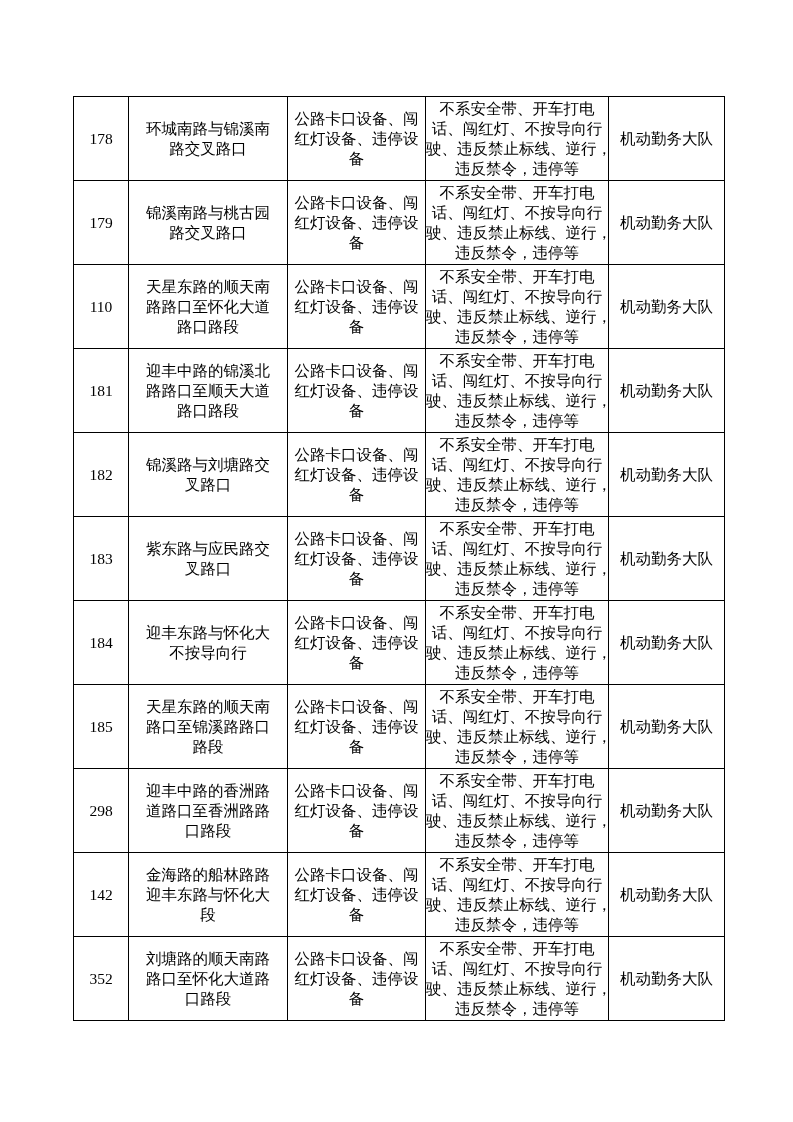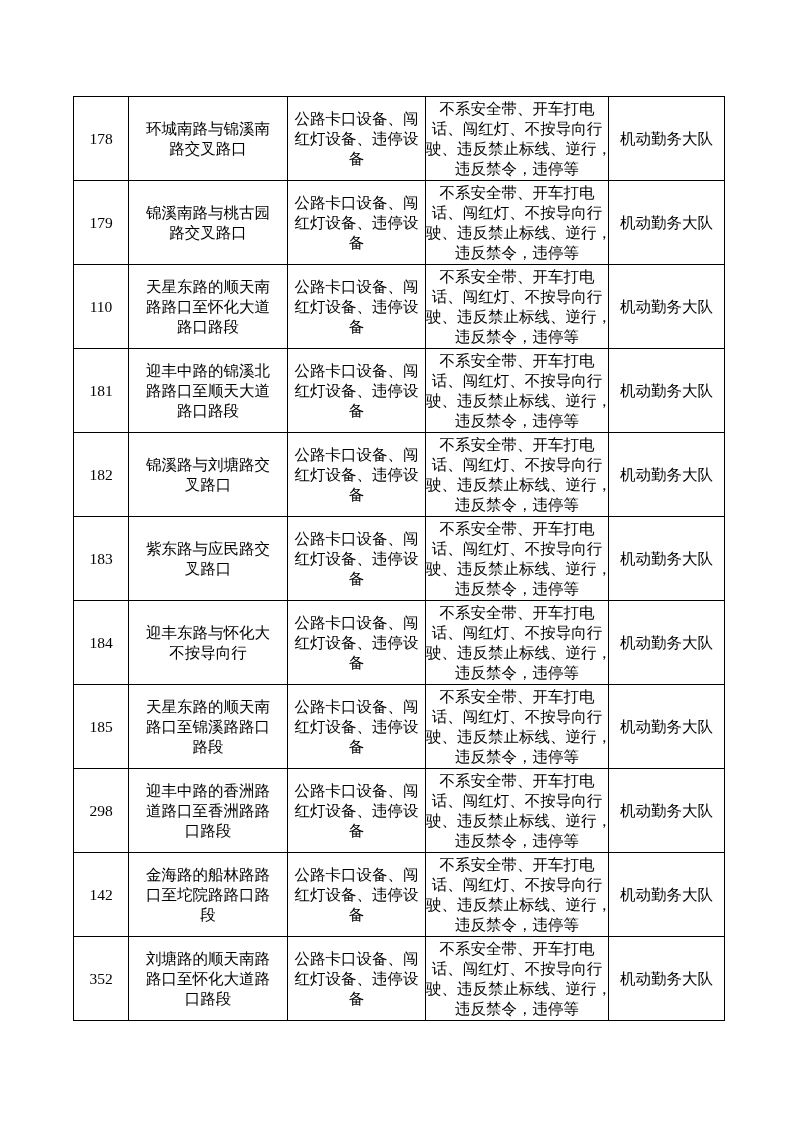--- a/index.html
+++ b/index.html
@@ -173,21 +173,21 @@
 备</td>
         <td>不系安全带、开车打电
 话、闯红灯、不按导向行
 驶、违反禁止标线、逆行，
 违反禁令，违停等</td>
         <td>机动勤务大队</td>
       </tr>
       <tr>
         <td>142</td>
         <td>金海路的船林路路
-口至坨院路路口路
+迎丰东路与怀化大
 段</td>
         <td>公路卡口设备、闯
 红灯设备、违停设
 备</td>
         <td>不系安全带、开车打电
 话、闯红灯、不按导向行
 驶、违反禁止标线、逆行，
 违反禁令，违停等</td>
         <td>机动勤务大队</td>
       </tr>

